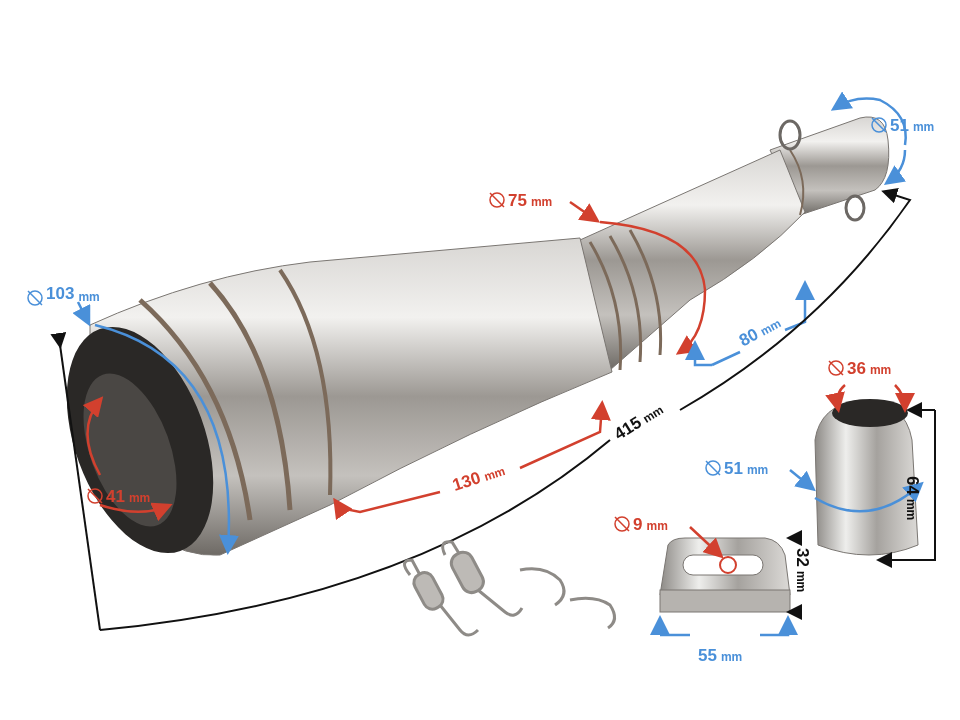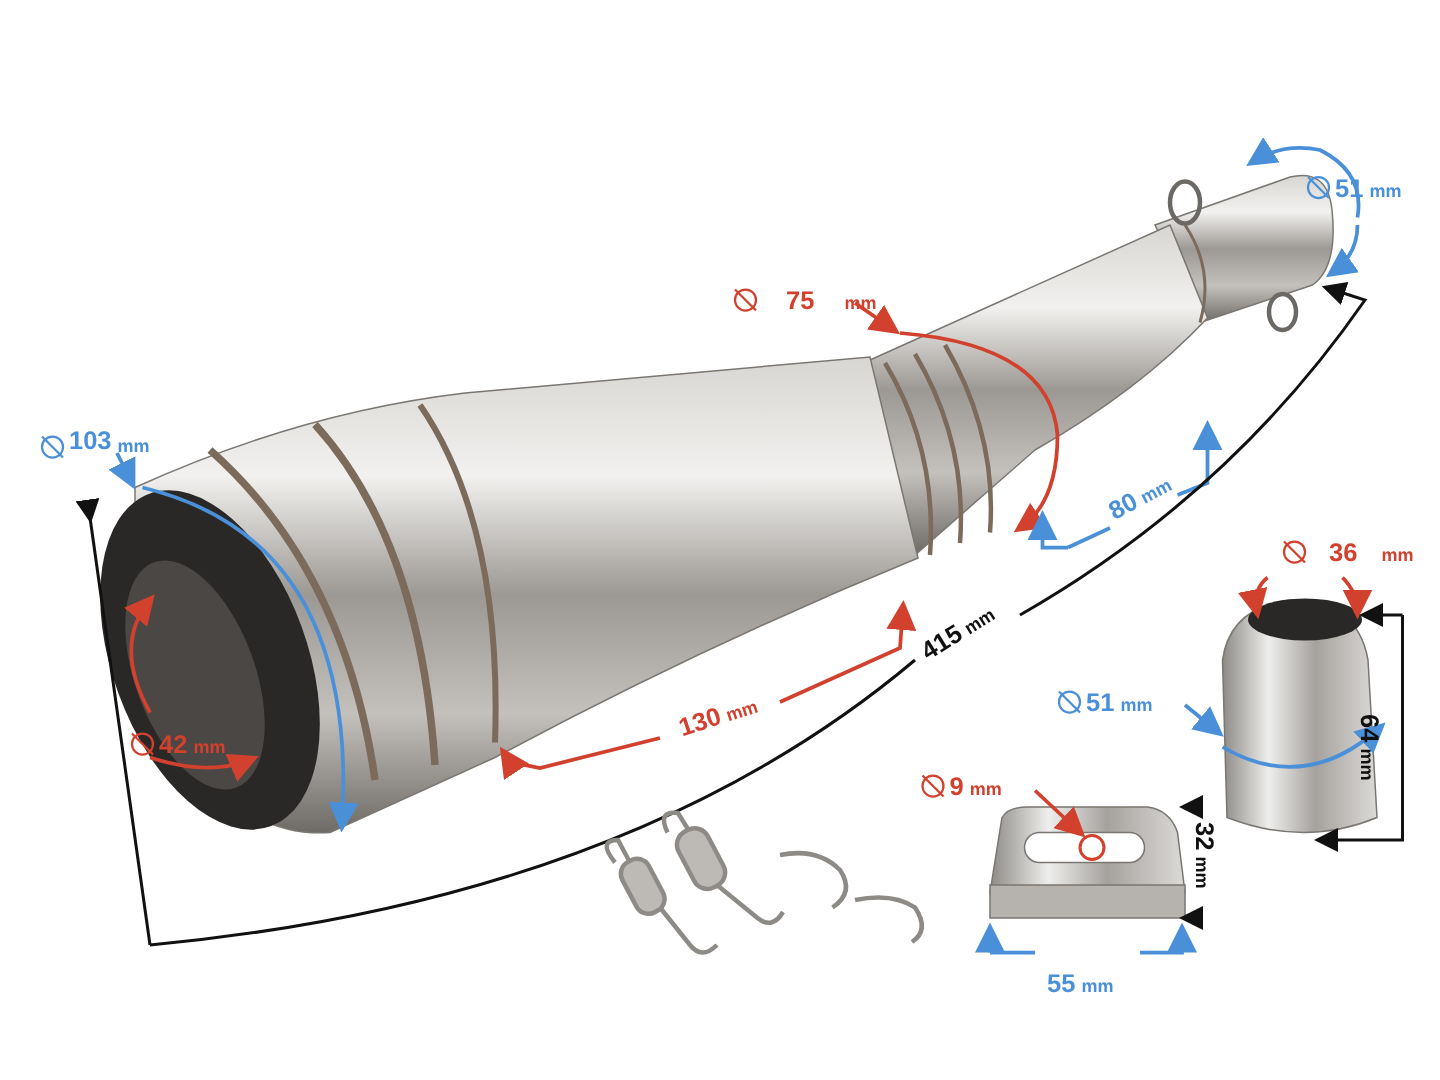--- a/index.html
+++ b/index.html
@@ -151,25 +151,25 @@
       <span class="unit">mm</span>
   </div>
 
   <div class="lbl red" style="left:86px;top:484px;">
     <span class="dia">
         <svg width="18" height="18">
           <circle cx="9" cy="9" r="7" fill="none" stroke="#d2402e" stroke-width="1.5"></circle>
           <line x1="2" y1="2" x2="16" y2="16" stroke="#d2402e" stroke-width="1.5"></line>
         </svg>
       </span>
-    <span class="num">42</span>
-      <span class="unit">mm</span>
-  </div>
-
-  <div class="lbl red" style="left:488px;top:188px;gap:16px;">
+    <span class="num">41</span>
+      <span class="unit">mm</span>
+  </div>
+
+  <div class="lbl red" style="left:488px;top:188px;">
     <span class="dia">
         <svg width="18" height="18">
           <circle cx="9" cy="9" r="7" fill="none" stroke="#d2402e" stroke-width="1.5"></circle>
           <line x1="2" y1="2" x2="16" y2="16" stroke="#d2402e" stroke-width="1.5"></line>
         </svg>
       </span>
     <span class="num">75</span>
       <span class="unit">mm</span>
   </div>
 
@@ -181,21 +181,21 @@
   <div class="lbl red" style="left:452px;top:468px;transform:rotate(-18deg);">
     <span class="num">130</span>
       <span class="unit">mm</span>
   </div>
 
   <div class="lbl black" style="left:612px;top:412px;transform:rotate(-32deg);">
     <span class="num">415</span>
       <span class="unit">mm</span>
   </div>
 
-  <div class="lbl red" style="left:854px;top:356px;gap:12px;">
+  <div class="lbl red" style="left:827px;top:356px;">
     <span class="dia">
         <svg width="18" height="18">
           <circle cx="9" cy="9" r="7" fill="none" stroke="#d2402e" stroke-width="1.5"></circle>
           <line x1="2" y1="2" x2="16" y2="16" stroke="#d2402e" stroke-width="1.5"></line>
         </svg>
       </span>
     <span class="num">36</span>
       <span class="unit">mm</span>
   </div>
 

